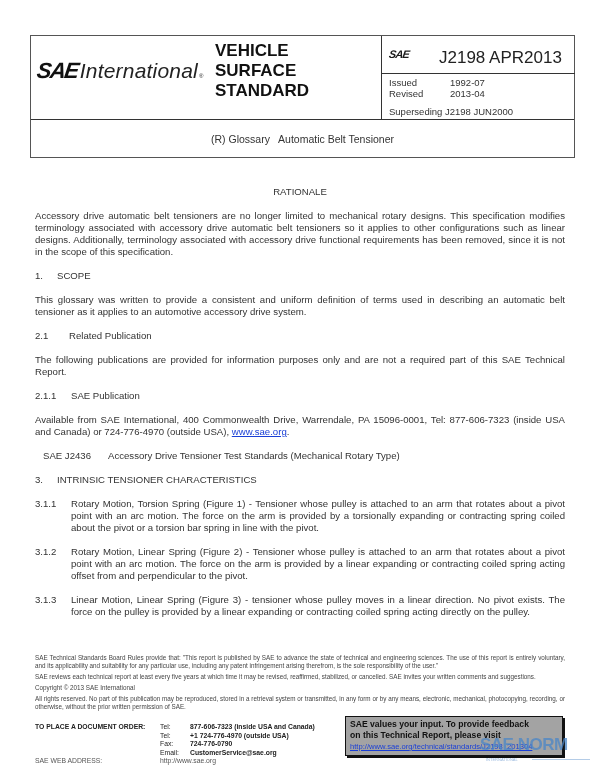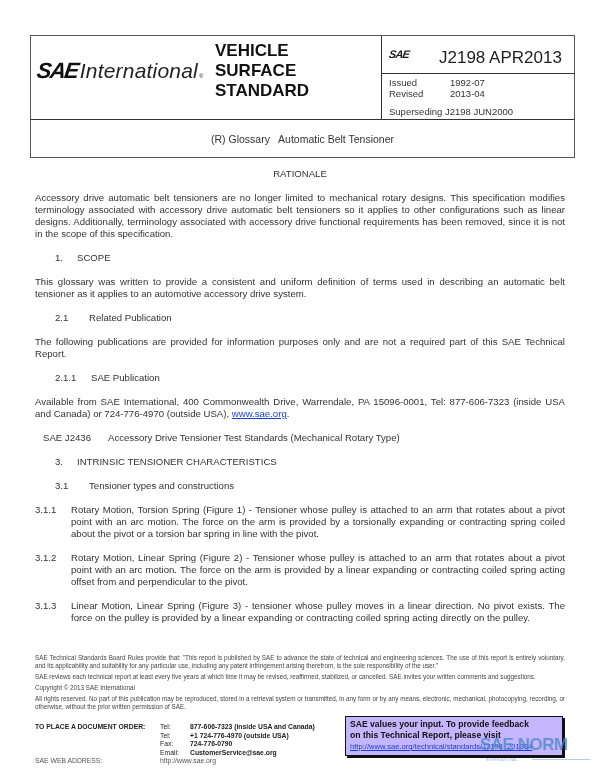--- a/index.html
+++ b/index.html
@@ -25,23 +25,23 @@
 
   .sae-mini { position: absolute; left: 7px; top: 12px; font-weight: bold; font-style: italic; font-size: 11px; letter-spacing: -0.8px; transform: skewX(-8deg); }
   .doc-num { position: absolute; left: 57px; top: 12px; font-size: 17px; color: #222; }
 
   .meta-row { position: absolute; left: 7px; font-size: 9.5px; }
   .meta-val { position: absolute; left: 68px; font-size: 9.5px; }
 
   .hb-title { position: absolute; left: 0; top: 84px; width: 100%; height: 38px; display: flex; align-items: center; justify-content: center; font-size: 10.5px; color: #333; }
 
   .body { position: absolute; left: 35px; top: 168px; width: 530px; font-size: 9.6px; line-height: 12px; color: #333; }
-  .center-h { text-align: center; margin-bottom: 12px; }
+  .center-h { text-align: center; margin-bottom: 12px; margin-top: 18px; }
   p { text-align: justify; margin-bottom: 12px; }
-  .h { margin-bottom: 12px; margin-left: 20px; }
+  .h { margin-bottom: 12px; }
   .num { display: inline-block; width: 22px; }
   .num2 { display: inline-block; width: 34px; }
   .num3 { display: inline-block; width: 36px; }
   .item { display: flex; margin-bottom: 12px; }
   .item .n { width: 36px; flex-shrink: 0; }
   .item .t { flex: 1; text-align: justify; }
   .ref { display: flex; margin-bottom: 12px; }
   .ref .c { width: 65px; margin-left: 8px; }
   a.link { color: #1a3fd6; text-decoration: underline; }
 
@@ -50,21 +50,21 @@
   .order { position: absolute; left: 35px; top: 723px; font-size: 6.8px; line-height: 8.3px; color: #222; }
   .order .lbl { position: absolute; left: 0; top: 0; font-weight: bold; width: 150px; }
   .order .tag { position: absolute; left: 125px; width: 30px; }
   .order .val { position: absolute; left: 155px; width: 200px; font-weight: bold; }
   .order .addr { position: absolute; left: 0; top: 34px; width: 150px; font-weight: normal; color: #555; }
   .order .web { position: absolute; left: 125px; top: 34px; color: #555; }
 
   .feedback-box {
     position: absolute; left: 345px; top: 716px; width: 218px; height: 40px;
     border: 1.5px solid #111; box-shadow: 2px 2px 0 #111; padding: 2px 4px;
-    font-size: 8.6px; line-height: 11px; font-weight: bold; color: #111; background: #c4b5fd;
+    font-size: 8.6px; line-height: 11px; font-weight: bold; color: #111; background: #a3a3a3;
   }
   .feedback-box a { color: #1a3fd6; text-decoration: underline; font-size: 7.6px; font-weight: normal; }
 
   .watermark { position: absolute; left: 480px; top: 735px; width: 120px; height: 40px; opacity: 0.75; }
   .wm-logo { position: absolute; left: 0; top: 0; font-family: "Liberation Sans", sans-serif; font-weight: bold; font-size: 17px; color: #4a86c8; letter-spacing: -0.5px; }
   .wm-sub { position: absolute; left: 6px; top: 22px; font-size: 4px; color: #7aa3d4; }
   .wm-line { position: absolute; left: 52px; top: 24px; width: 58px; height: 1px; background: #9bbbe0; }
 </style>
 </head>
 <body>
@@ -122,23 +122,20 @@
   <p><span>Available from SAE International, 400 Commonwealth Drive, Warrendale, PA 15096-0001, Tel: 877-606-7323 (inside USA and Canada) or 724-776-4970 (outside USA), </span><a class="link">www.sae.org</a><span>.</span></p>
 
   <div class="ref">
     <span class="c">SAE J2436</span>
     <span>Accessory Drive Tensioner Test Standards (Mechanical Rotary Type)</span>
   </div>
 
   <div class="h">
     <span class="num">3.</span><span>INTRINSIC TENSIONER CHARACTERISTICS</span>
   </div>
-  <div class="h">
-    <span class="num2">3.1</span><span>Tensioner types and constructions</span>
-  </div>
 
   <div class="item">
     <span class="n">3.1.1</span>
     <span class="t">Rotary Motion, Torsion Spring (Figure 1) - Tensioner whose pulley is attached to an arm that rotates about a pivot point with an arc motion.  The force on the arm is provided by a torsionally expanding or contracting spring coiled about the pivot or a torsion bar spring in line with the pivot.</span>
   </div>
   <div class="item">
     <span class="n">3.1.2</span>
     <span class="t">Rotary Motion, Linear Spring (Figure 2) - Tensioner whose pulley is attached to an arm that rotates about a pivot point with an arc motion.  The force on the arm is provided by a linear expanding or contracting coiled spring acting offset from and perpendicular to the pivot.</span>
   </div>
   <div class="item">

